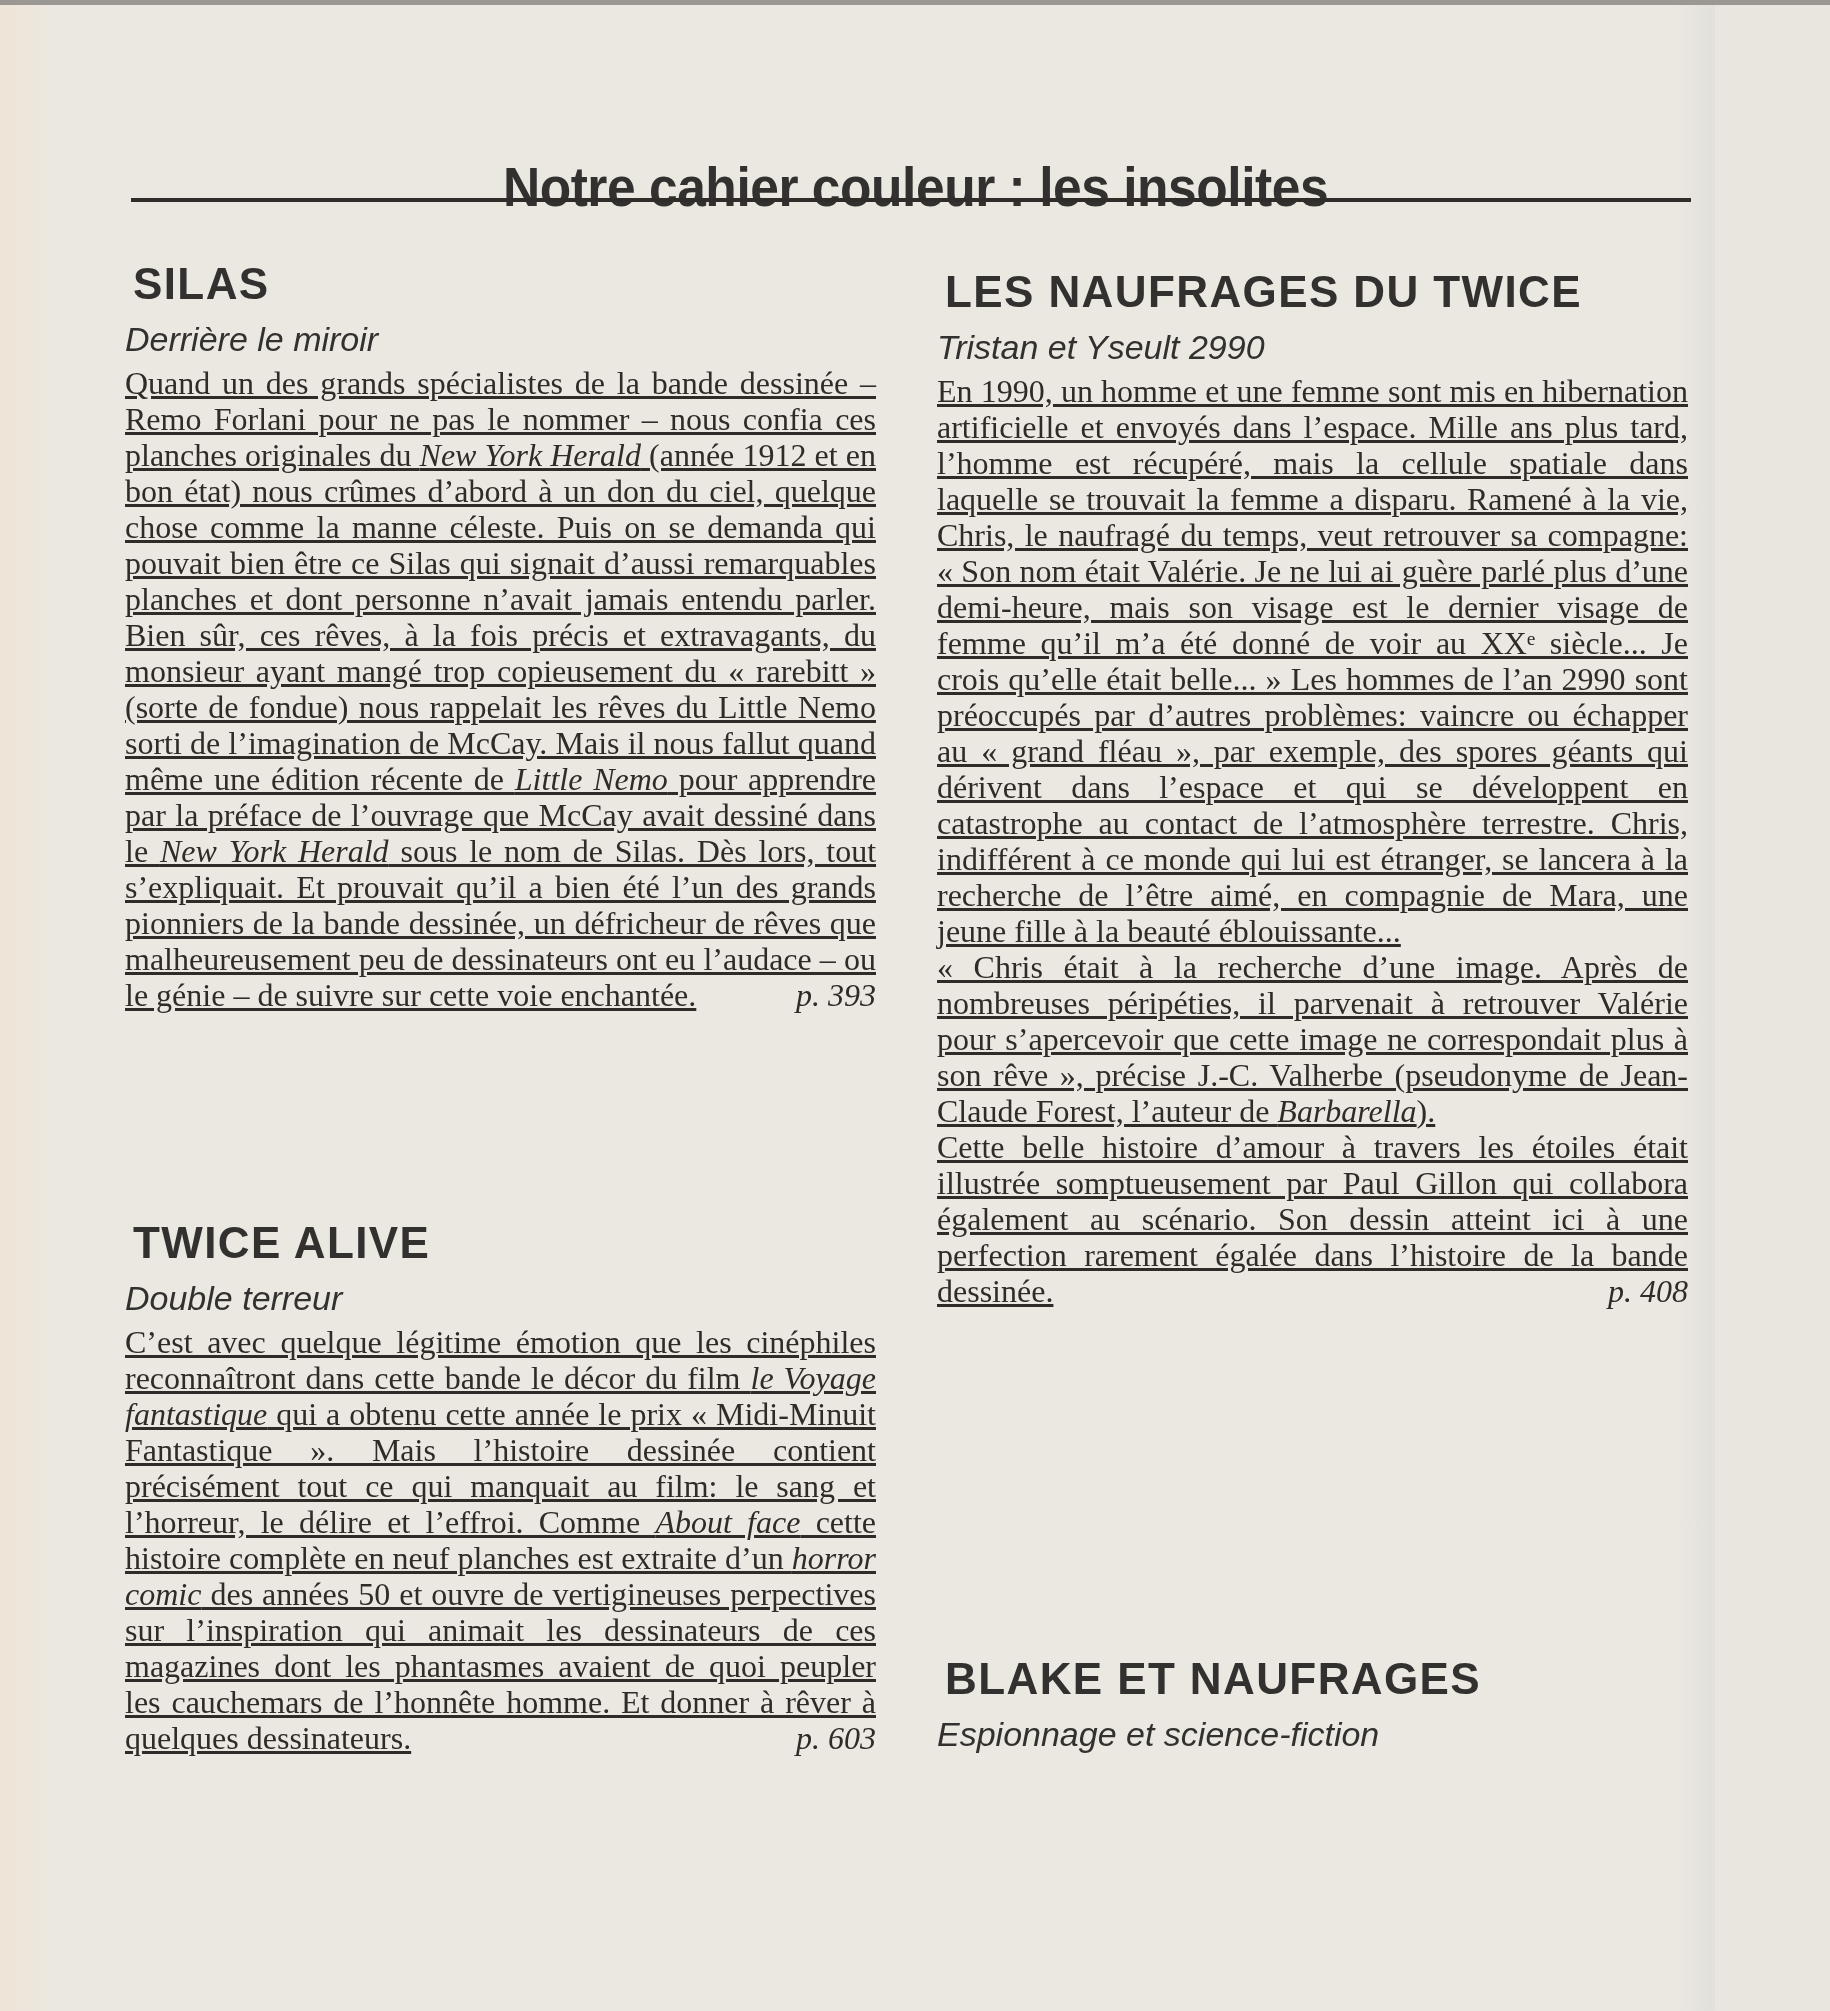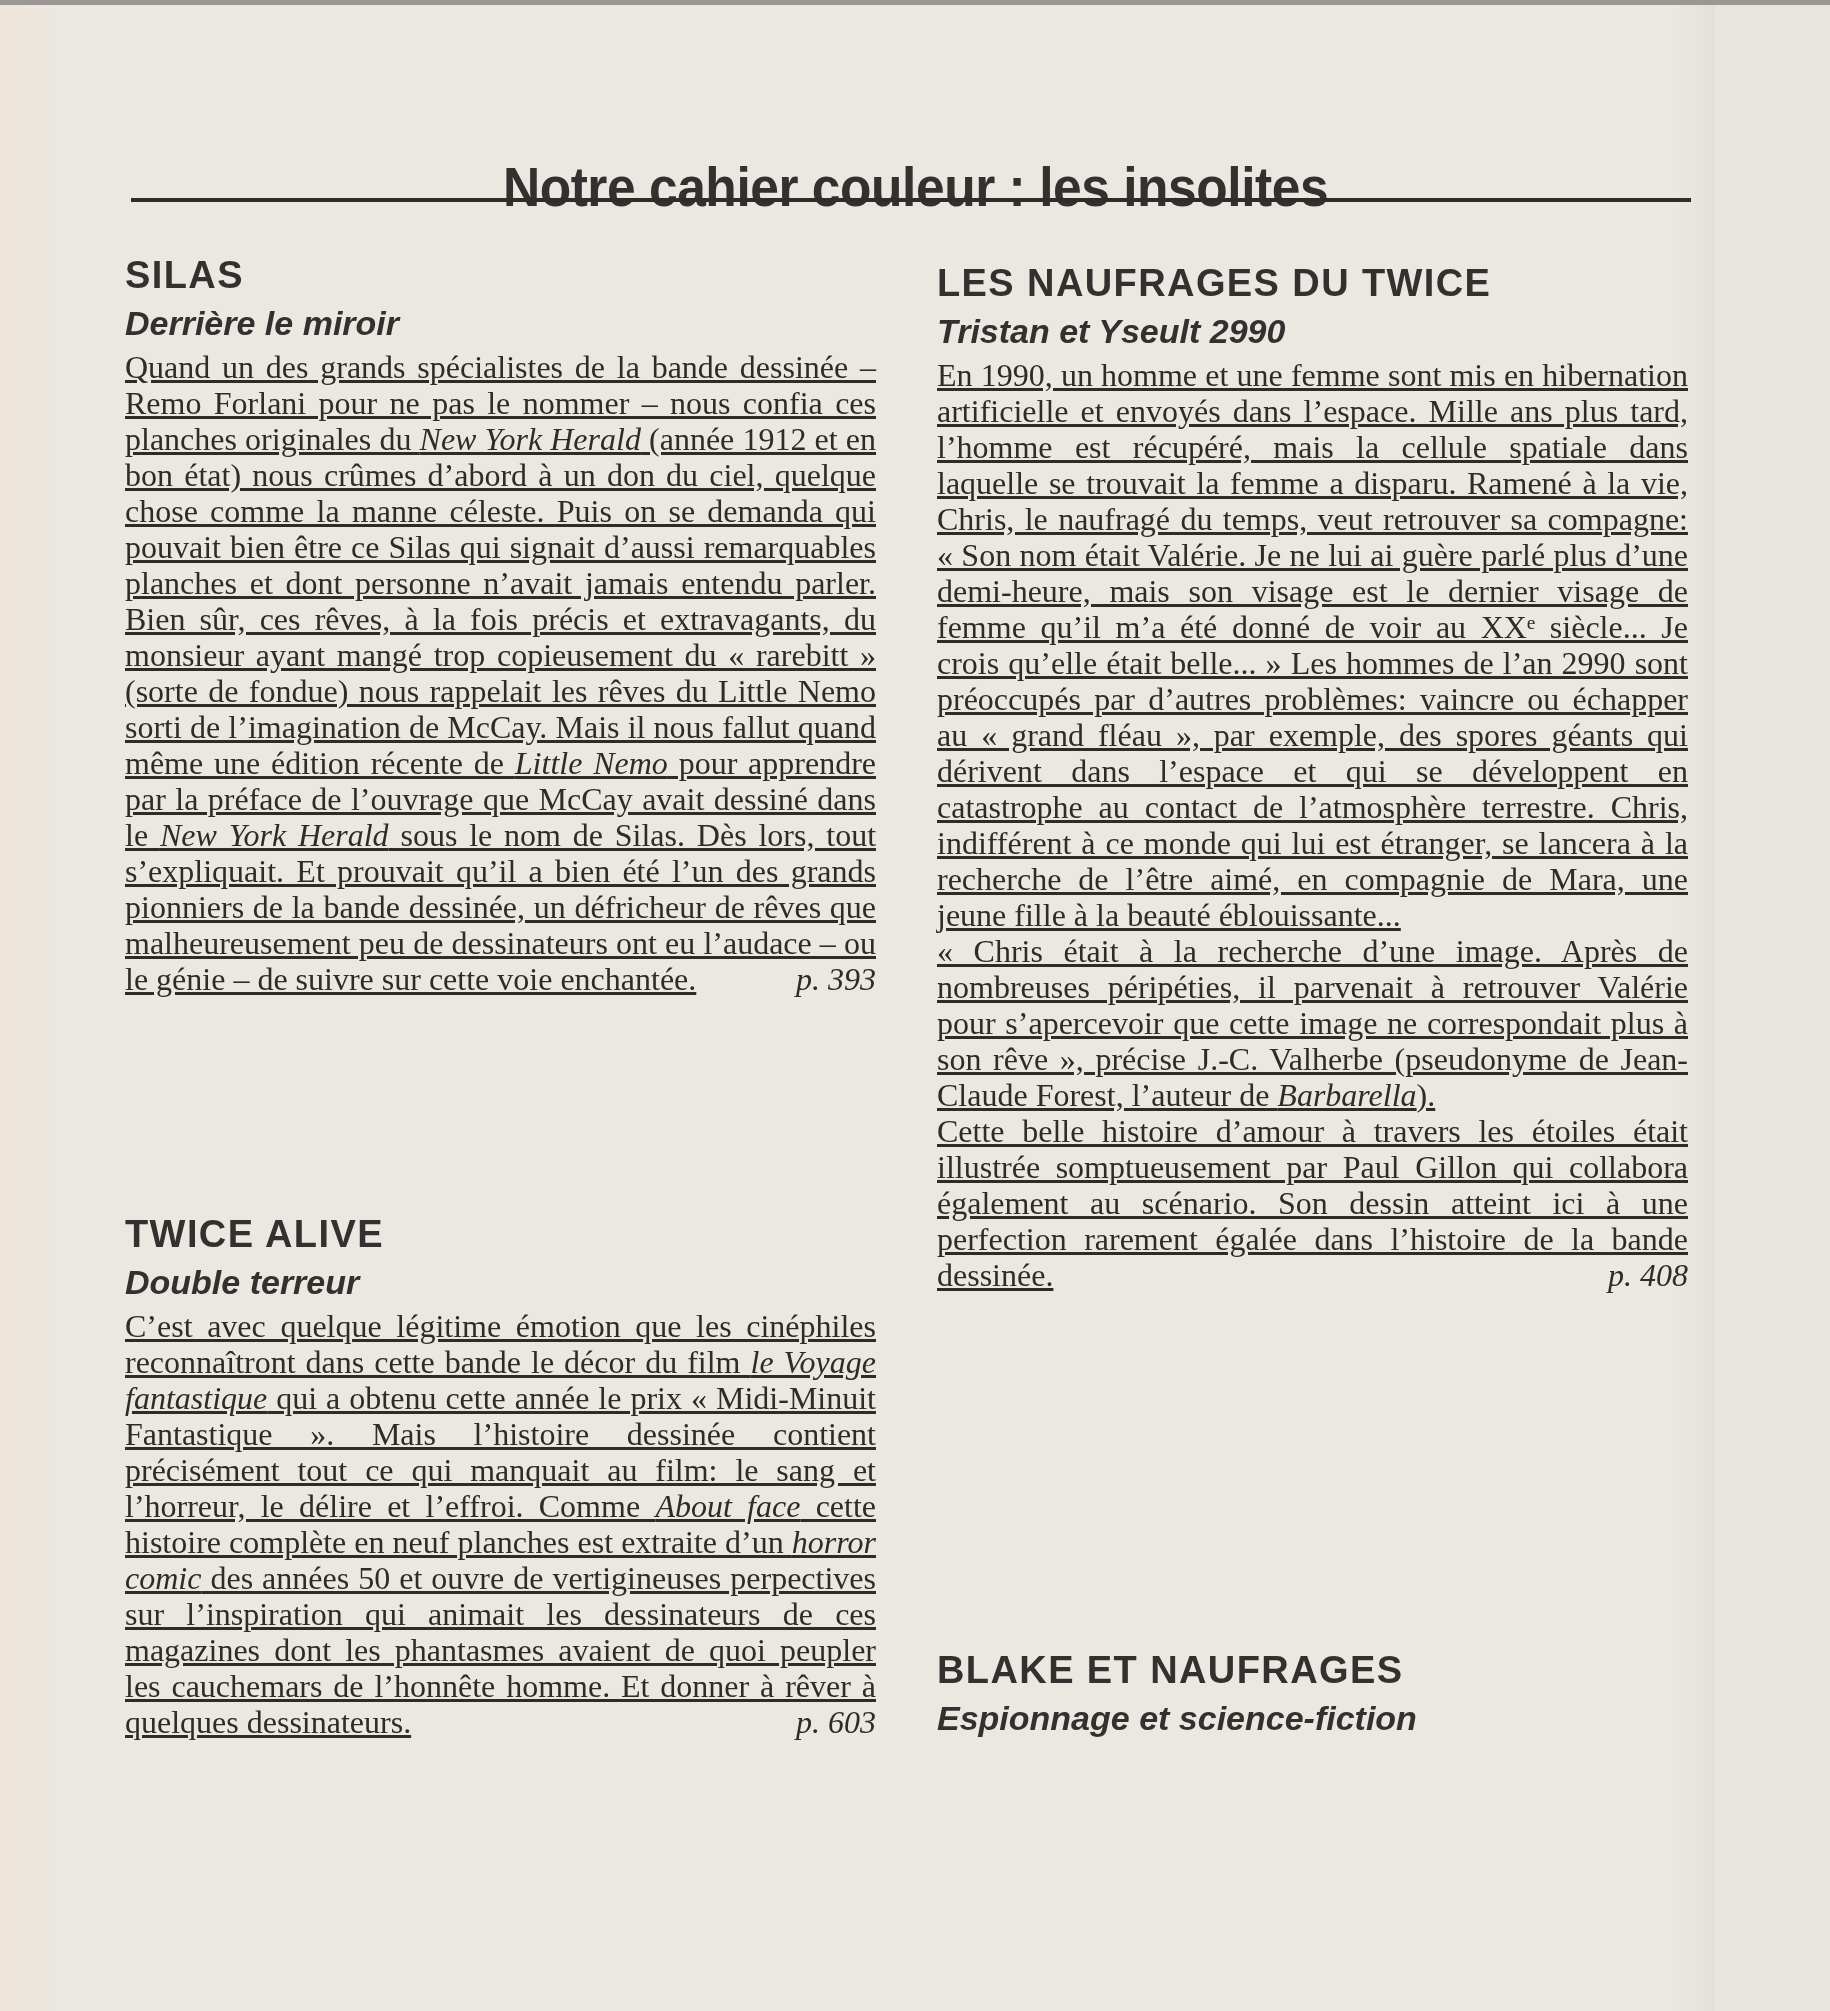--- a/index.html
+++ b/index.html
@@ -34,25 +34,25 @@
     font-family: "Liberation Serif", serif;
     font-size: 32px; line-height: 36px;
     text-align: justify;
     color: #2e2b28;
   }
   .col-left { left: 125px; width: 751px; }
   .col-right { left: 937px; width: 751px; }
   .section { position: absolute; left: 0; width: 100%; }
   .section-title {
     font-family: "Liberation Sans", sans-serif; font-weight: bold;
-    font-size: 38px; line-height: 45px; letter-spacing: 1.4px;
-    color: #333130; margin: 0;
+    font-size: 44px; line-height: 45px; letter-spacing: 1.4px;
+    color: #333130; margin: 8px;
   }
   .section-subtitle {
-    font-family: "Liberation Sans", sans-serif; font-weight: bold; font-style: italic;
+    font-family: "Liberation Sans", sans-serif; font-weight: normal; font-style: italic;
     font-size: 34px; line-height: 51px;
     color: #333130; margin: 0;
   }
   .body { margin: 0; }
   .body p { margin: 0; text-decoration: underline; }
   .body em { font-style: italic; }
   .pageref {
     font-style: italic; float: right;
   }
 </style>

